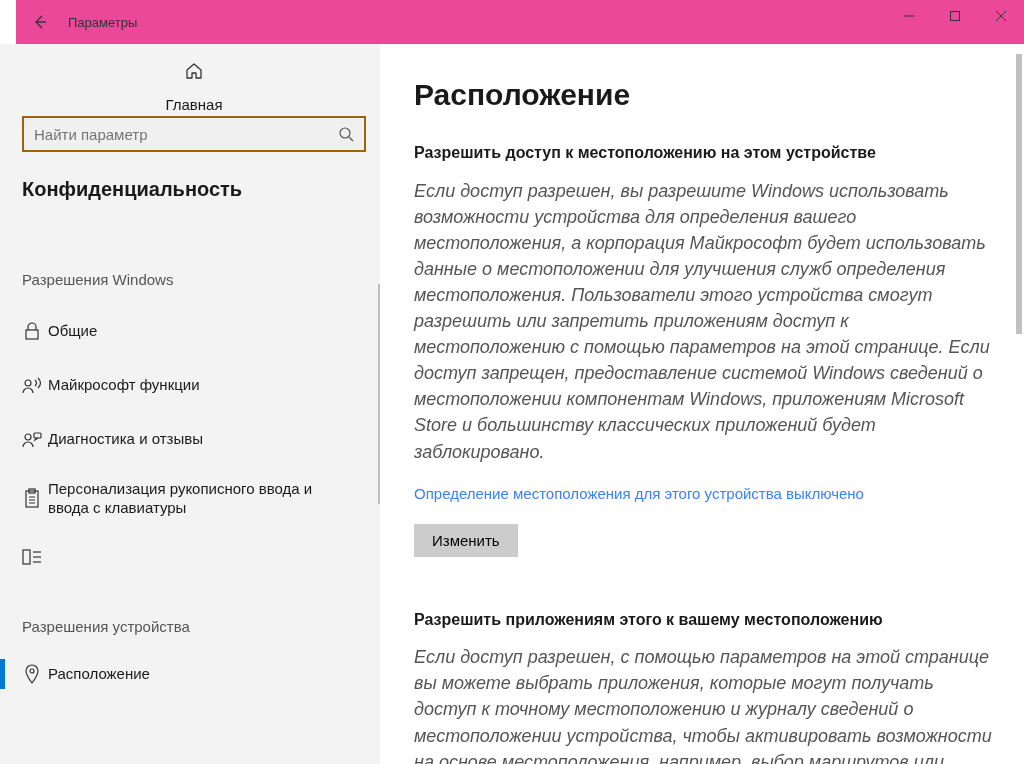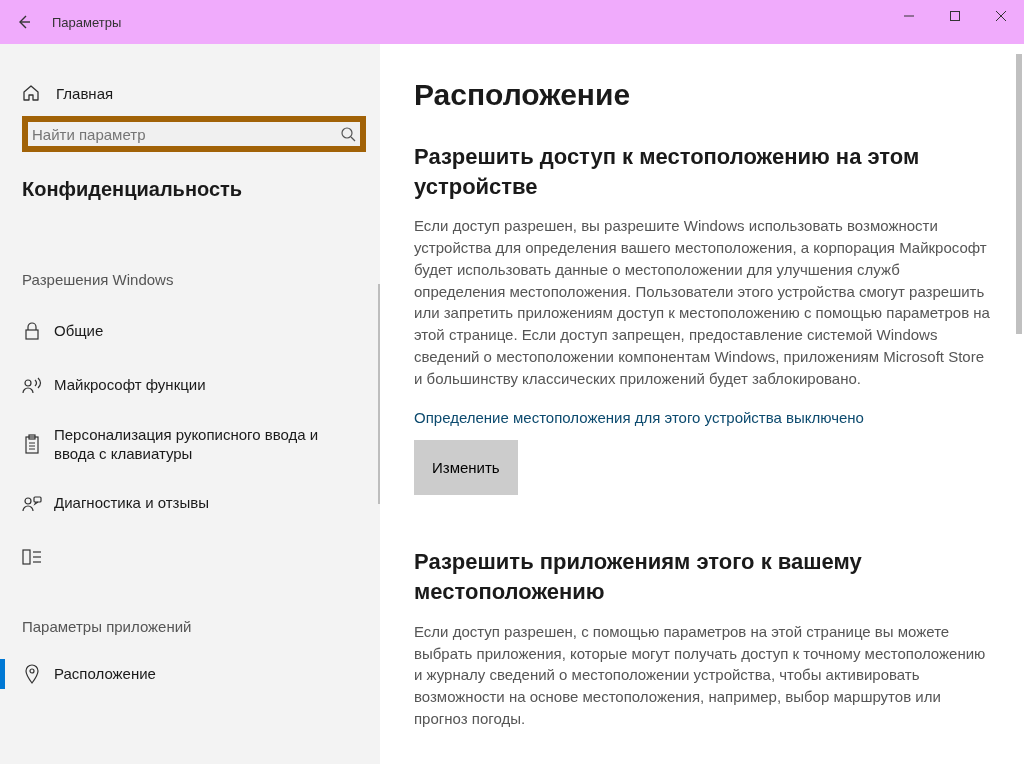--- a/index.html
+++ b/index.html
@@ -7,22 +7,23 @@
     font-family: 'Segoe UI', Tahoma, sans-serif;
     width: 1024px; height: 764px;
     overflow: hidden;
     background: #fff;
     color: #1a1a1a;
     font-size: 14px;
   }
   .titlebar {
     height: 44px;
     display: flex; align-items: center;
-    background: #f0abfc;
+    background: #ec4899;
     position: relative;
+    margin-left: 16px;
   }
   .titlebar .back {
     width: 48px; height: 44px;
     display:flex; align-items:center; justify-content:center;
     cursor: pointer;
   }
   .titlebar .title {
     font-size: 13px;
     color: #333;
     margin-left: 4px;
@@ -44,46 +45,47 @@
     width: 380px;
     background: #f3f3f3;
     padding: 18px 0 0 0;
     position: relative;
     overflow: hidden;
   }
   .sidebar-inner {
     padding-left: 22px; padding-right: 14px;
   }
   .home-row {
-    display:flex; align-items:flex-end; gap:16px;
+    display:flex; align-items:center; gap:16px;
     height: 40px; cursor:pointer;
     font-size: 15px;
+    flex-direction: column;
   }
   .search-wrap {
     margin-top: 14px;
-    border: 6px solid #a16207;
+    border: 2px solid #a16207;
     height: 36px;
     display:flex; align-items:center;
-    padding: 0 4px;
+    padding: 0 10px;
     background: #f0f0f0;
   }
   .search-wrap input {
     flex:1; border:none; background:transparent; outline:none;
     font-size: 15px; color:#555;
   }
   .category-title {
     margin-top: 26px;
     font-size: 20px; font-weight: 600;
   }
   .section-label {
     margin-top: 70px;
     font-size: 15px; color:#555;
   }
   .nav-item {
-    display:flex; align-items:center; gap:12px;
+    display:flex; align-items:center; gap:6px;
     height: 54px;
     font-size: 15px;
     cursor:pointer;
     position: relative;
     padding-right: 10px;
   }
   .nav-item.selected::before {
     content:"";
     position:absolute; left:-22px; top:12px; bottom:12px;
     width:5px; background:#0078d4;
@@ -101,35 +103,36 @@
     flex:1;
     padding: 34px 30px 0 34px;
     overflow:hidden;
     position:relative;
   }
   .page-title {
     font-size: 30px; font-weight: 600;
     margin-bottom: 30px;
   }
   .h2 {
-    font-size: 22px; font-weight: 600;
+    font-size: 16px; font-weight: 600;
     line-height:1.35;
     margin-bottom: 14px;
   }
   .para {
-    font-size: 15px; color:#555;
+    font-size: 18px; color:#555;
     line-height:1.45;
     margin-bottom: 20px;
+    font-style: italic;
   }
   .status-line {
-    font-size: 15px; color:#0c4a6e; margin-bottom: 14px;
+    font-size: 15px; color:#3b82f6; margin-bottom: 22px;
   }
   .change-btn {
     background:#ccc; border:none;
-    padding: 19px 18px; font-size:15px;
+    padding: 8px 18px; font-size:15px;
     cursor:pointer;
   }
   .section-gap { height: 52px; }
   .content-scroll {
     position:absolute; right:2px; top:10px; width:6px; height:280px;
     background:#c0c0c0;
   }
 
   svg { display:block; }
 </style>
@@ -203,56 +206,56 @@
         <div class="nav-item">
           <span class="icon">
             <svg width="20" height="18" viewBox="0 0 20 18">
                 <circle cx="6" cy="7" r="3" stroke="#333" fill="none" stroke-width="1.2"></circle>
                 <path d="M1 17 a5 5 0 0 1 10 0" stroke="#333" fill="none" stroke-width="1.2"></path>
                 <path d="M13 4 q3 3 0 6 M16 2 q5 5 0 10" stroke="#333" fill="none" stroke-width="1.2"></path>
               </svg>
           </span>
           <span class="label">Майкрософт функции</span>
         </div>
+        <div class="nav-item">
+          <span class="icon">
+            <svg width="20" height="18" viewBox="0 0 20 18">
+                <circle cx="6" cy="7" r="3" stroke="#333" fill="none" stroke-width="1.2"></circle>
+                <path d="M1 17 a5 5 0 0 1 10 0" stroke="#333" fill="none" stroke-width="1.2"></path>
+                <rect x="12" y="3" width="7" height="5" rx="1" stroke="#333" fill="none" stroke-width="1.2"></rect>
+                <path d="M14 8 l-1 2 l3 -2" stroke="#333" fill="none" stroke-width="1.2"></path>
+              </svg>
+          </span>
+          <span class="label">Диагностика и отзывы</span>
+        </div>
         <div class="nav-item" style="height:64px">
           <span class="icon">
             <svg width="16" height="20" viewBox="0 0 16 20">
                 <rect x="2" y="3" width="12" height="16" stroke="#333" fill="none" stroke-width="1.2"></rect>
                 <rect x="5" y="1" width="6" height="4" stroke="#333" fill="none" stroke-width="1.2"></rect>
                 <line x1="5" y1="9" x2="11" y2="9" stroke="#333"></line>
                 <line x1="5" y1="12" x2="11" y2="12" stroke="#333"></line>
                 <line x1="5" y1="15" x2="11" y2="15" stroke="#333"></line>
               </svg>
           </span>
           <span class="label">Персонализация рукописного ввода и ввода с клавиатуры</span>
         </div>
         <div class="nav-item">
           <span class="icon">
-            <svg width="20" height="18" viewBox="0 0 20 18">
-                <circle cx="6" cy="7" r="3" stroke="#333" fill="none" stroke-width="1.2"></circle>
-                <path d="M1 17 a5 5 0 0 1 10 0" stroke="#333" fill="none" stroke-width="1.2"></path>
-                <rect x="12" y="3" width="7" height="5" rx="1" stroke="#333" fill="none" stroke-width="1.2"></rect>
-                <path d="M14 8 l-1 2 l3 -2" stroke="#333" fill="none" stroke-width="1.2"></path>
-              </svg>
-          </span>
-          <span class="label">Диагностика и отзывы</span>
-        </div>
-        <div class="nav-item">
-          <span class="icon">
             <svg width="20" height="16" viewBox="0 0 20 16">
                 <rect x="1" y="1" width="7" height="14" stroke="#333" fill="none" stroke-width="1.2"></rect>
                 <line x1="11" y1="3" x2="19" y2="3" stroke="#333" stroke-width="1.2"></line>
                 <line x1="11" y1="8" x2="19" y2="8" stroke="#333" stroke-width="1.2"></line>
                 <line x1="11" y1="13" x2="19" y2="13" stroke="#333" stroke-width="1.2"></line>
               </svg>
           </span>
         </div>
       </div>
 
-      <div class="section-label" style="margin-top:34px">Параметры приложений</div>
+      <div class="section-label" style="margin-top:34px">Разрешения устройства</div>
 
       <div class="nav-list2">
         <div class="nav-item selected">
           <span class="icon">
             <svg width="16" height="20" viewBox="0 0 16 20">
                 <path d="M8 1 a6 6 0 0 1 6 6 c0 4 -6 12 -6 12 s-6 -8 -6 -12 a6 6 0 0 1 6 -6 z" stroke="#333" fill="none" stroke-width="1.2"></path>
                 <circle cx="8" cy="7" r="2" stroke="#333" fill="none" stroke-width="1.2"></circle>
               </svg>
           </span>
           <span class="label">Расположение</span>

